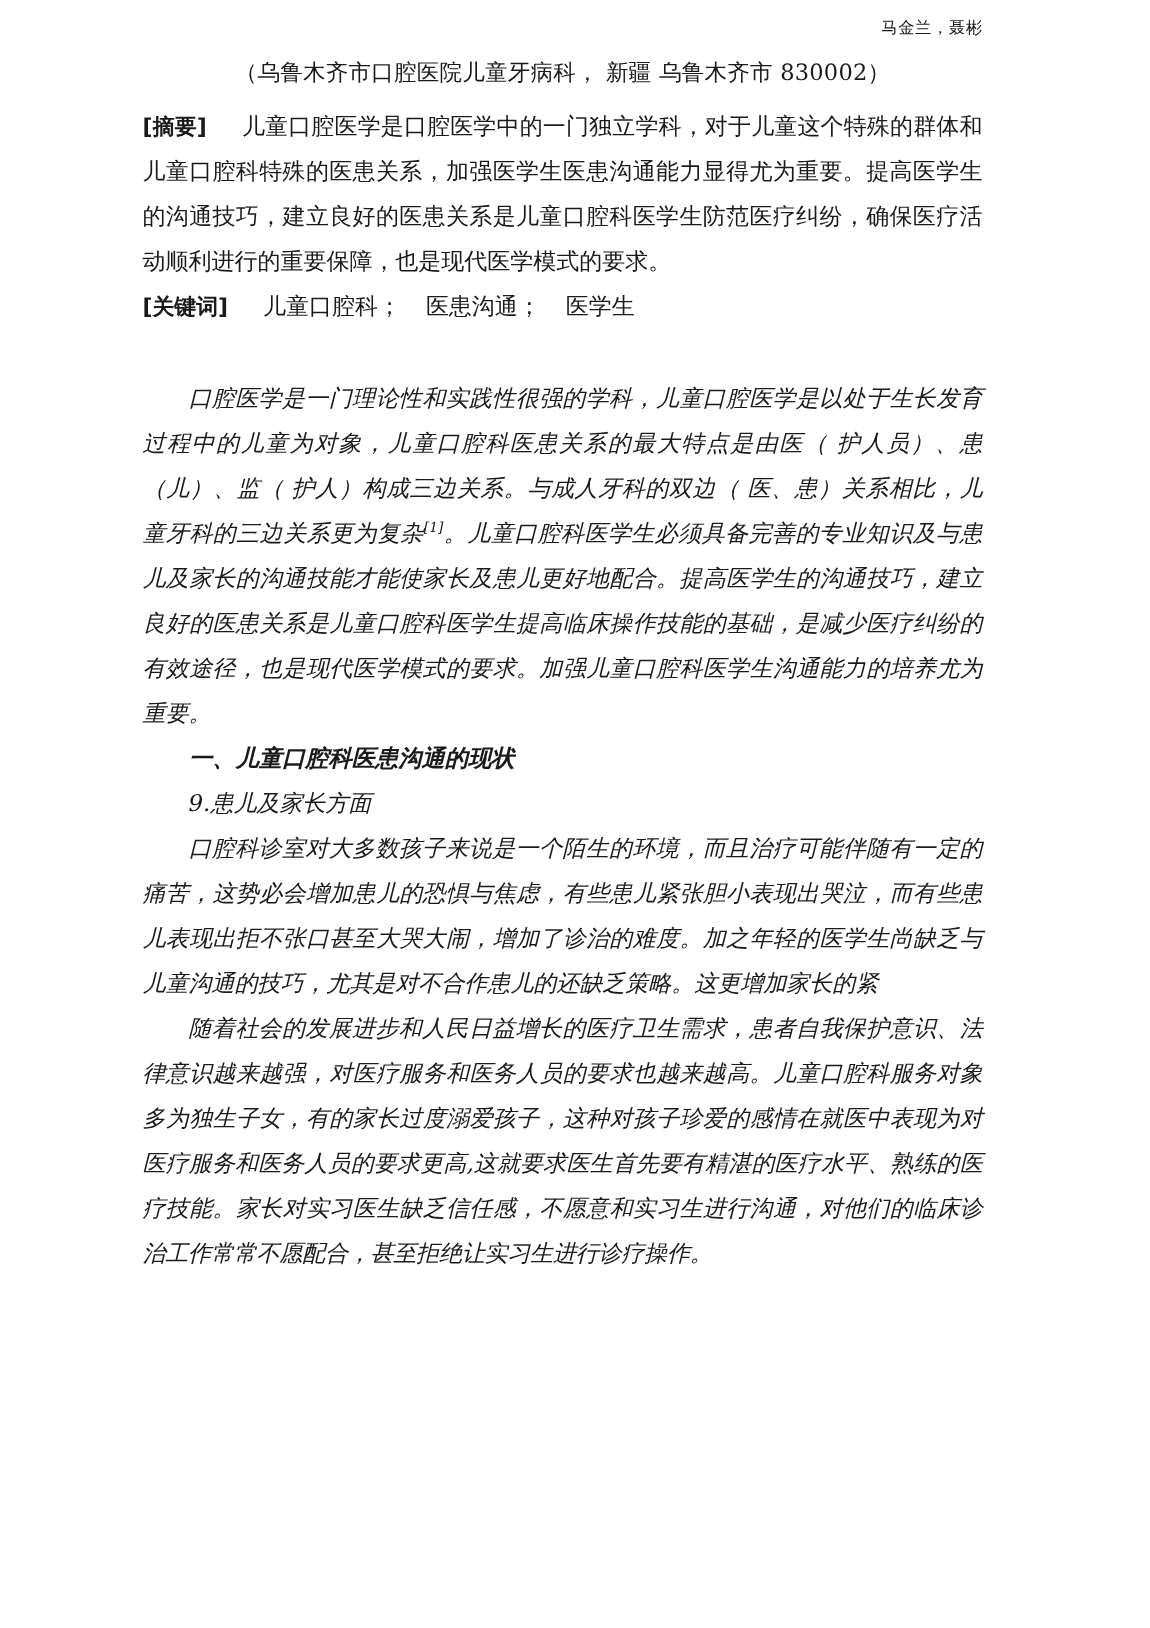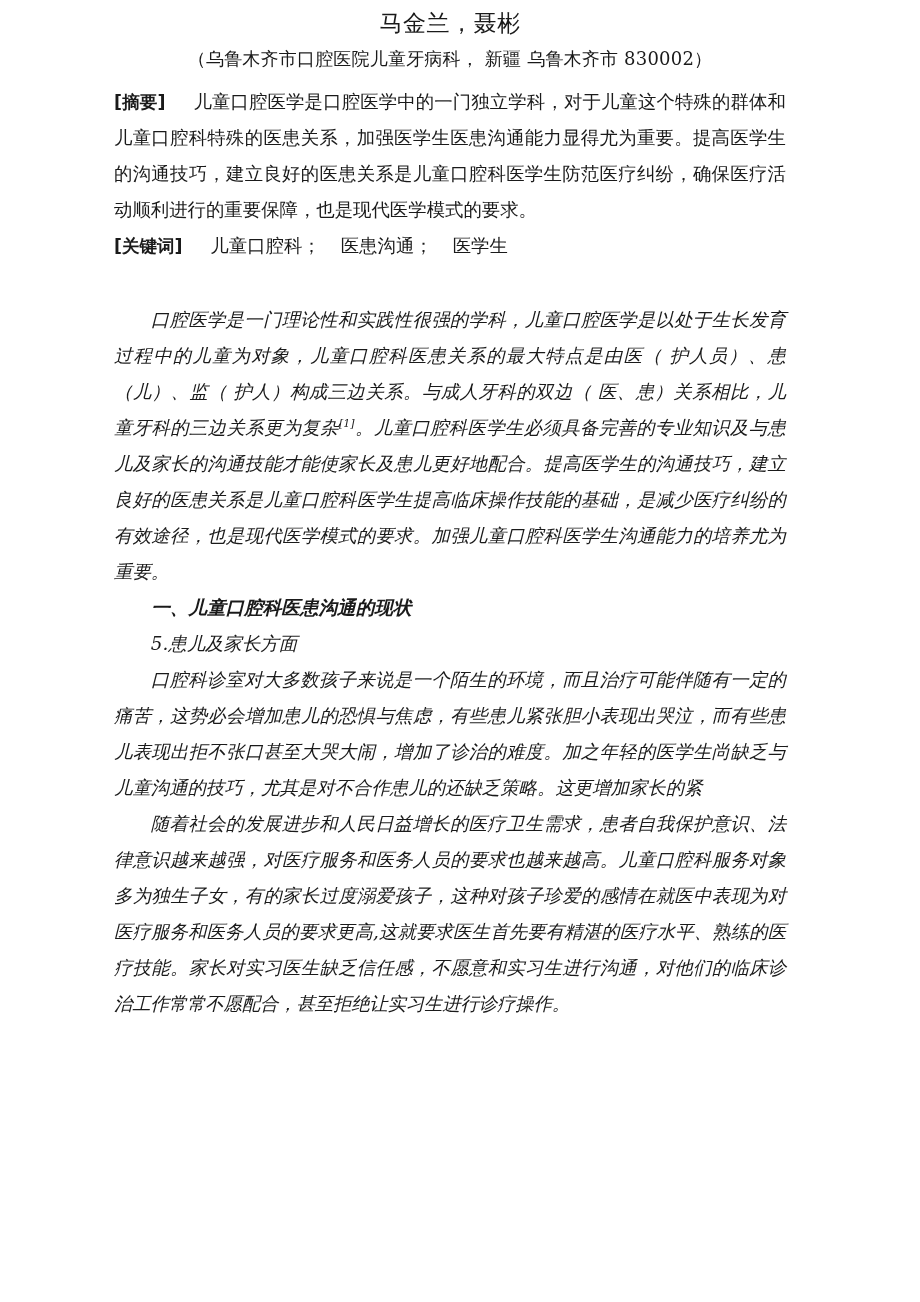--- a/index.html
+++ b/index.html
@@ -32,22 +32,22 @@
   
   .doc-title {
     text-align: center;
     font-weight: bold;
     font-size: 20.5px;
     line-height: 30px;
     letter-spacing: 0.2px;
     margin-top: 110px;
   }
   .doc-authors {
-    text-align: center;
-    font-size: 23px;
+    text-align: right;
+    font-size: 13px;
     line-height: 34px;
     margin-top: 6px;
     letter-spacing: 0.5px;
   }
   .doc-affiliation {
     text-align: center;
     font-size: 18px;
     line-height: 34px;
     margin-top: 2px;
     letter-spacing: 0.2px;
@@ -137,21 +137,21 @@
         <span style="display:inline-block;width:22px;"></span><span class="kw-item">儿童口腔科；</span><span class="kw-gap"></span><span class="kw-item">医患沟通；</span><span class="kw-gap"></span><span class="kw-item">医学生</span>
       </div>
     </div>
 
     <div class="body-block">
 
       <p class="body-para"><span>口腔医学是一门理论性和实践性很强的学科，儿童口腔医学是以处于生长发育过程中的儿童为对象，儿童口腔科医患关系的最大特点是由医（ 护人员）、患（儿）、监（ 护人）构成三边关系。与成人牙科的双边（ 医、患）关系相比，儿童牙科的三边关系更为复杂</span><sup class="citation">[1]</sup><span>。儿童口腔科医学生必须具备完善的专业知识及与患儿及家长的沟通技能才能使家长及患儿更好地配合。提高医学生的沟通技巧，建立良好的医患关系是儿童口腔科医学生提高临床操作技能的基础，是减少医疗纠纷的有效途径，也是现代医学模式的要求。加强儿童口腔科医学生沟通能力的培养尤为重要。</span></p>
 
       <h2 class="section-heading">一、儿童口腔科医患沟通的现状</h2>
 
-      <h3 class="sub-heading">5.患儿及家长方面</h3>
+      <h3 class="sub-heading">9.患儿及家长方面</h3>
 
       <p class="body-para">口腔科诊室对大多数孩子来说是一个陌生的环境，而且治疗可能伴随有一定的痛苦，这势必会增加患儿的恐惧与焦虑，有些患儿紧张胆小表现出哭泣，而有些患儿表现出拒不张口甚至大哭大闹，增加了诊治的难度。加之年轻的医学生尚缺乏与儿童沟通的技巧，尤其是对不合作患儿的还缺乏策略。这更增加家长的紧</p>
 
       <p class="body-para tight">随着社会的发展进步和人民日益增长的医疗卫生需求，患者自我保护意识、法律意识越来越强，对医疗服务和医务人员的要求也越来越高。儿童口腔科服务对象多为独生子女，有的家长过度溺爱孩子，这种对孩子珍爱的感情在就医中表现为对医疗服务和医务人员的要求更高,这就要求医生首先要有精湛的医疗水平、熟练的医疗技能。家长对实习医生缺乏信任感，不愿意和实习生进行沟通，对他们的临床诊治工作常常不愿配合，甚至拒绝让实习生进行诊疗操作。</p>
 
     </div>
   </div>
 </div>
 
 </body></html>

